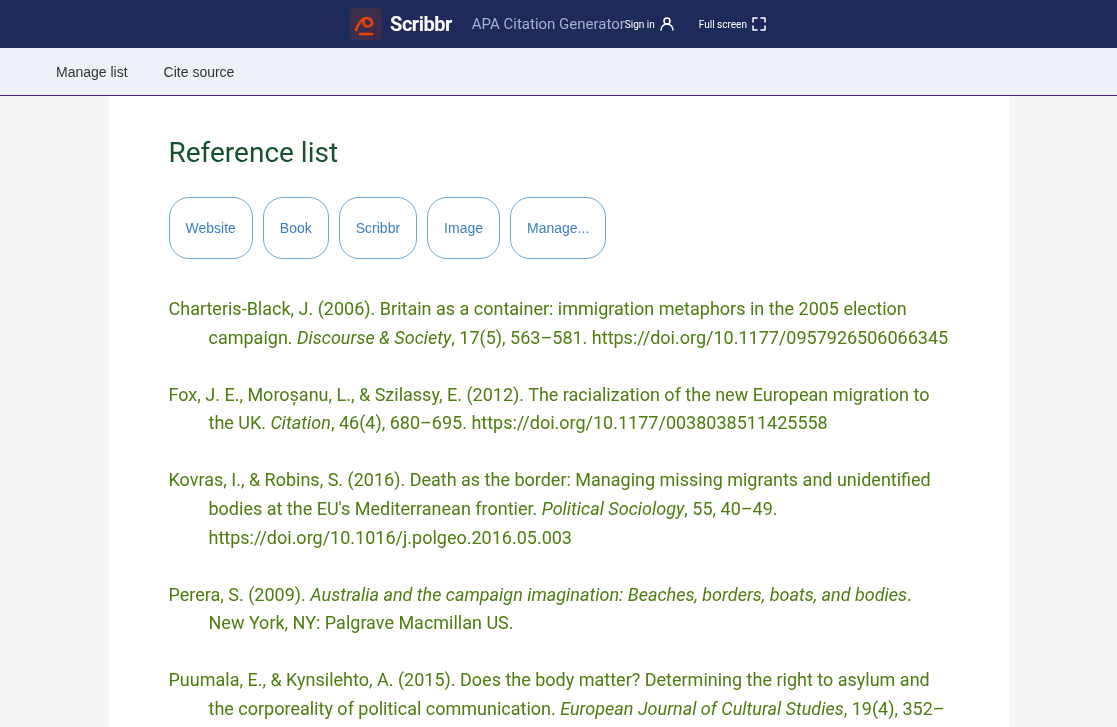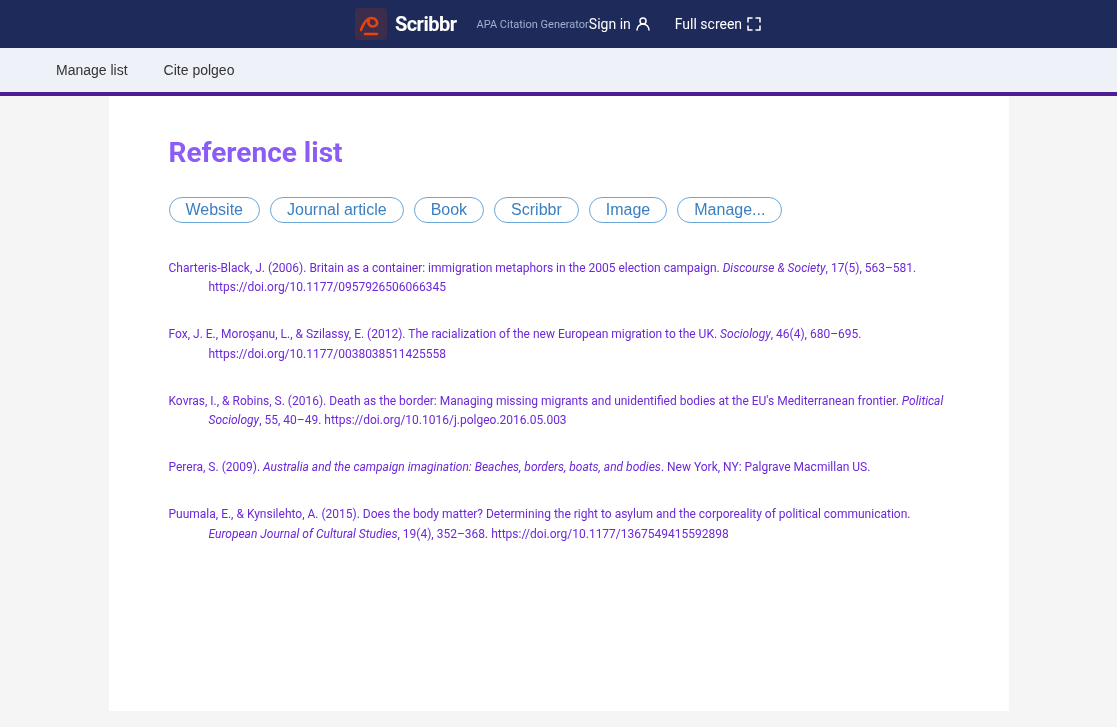--- a/index.html
+++ b/index.html
@@ -43,44 +43,44 @@
 
     .logo-text {
       color: white;
       font-size: 20px;
       font-weight: 700;
       letter-spacing: -0.5px;
     }
 
     .header-subtitle {
       color: #a0b0d0;
-      font-size: 11px;
+      font-size: 15px;
       margin-left: 4px;
     }
 
     .header-right {
       display: flex;
       align-items: center;
       gap: 24px;
     }
 
     .header-link {
       color: white;
-      font-size: 14px;
+      font-size: 10px;
       text-decoration: none;
       display: flex;
       align-items: center;
       gap: 4px;
       cursor: pointer;
     }
 
     
     .toolbar {
       background: #eef1f8;
-      border-bottom: 4px solid #4c1d95;
+      border-bottom: 1px solid #4c1d95;
       padding: 0 40px;
       display: flex;
       align-items: center;
       height: 48px;
       gap: 4px;
     }
 
     .toolbar-btn {
       padding: 6px 16px;
       font-size: 14px;
@@ -98,55 +98,55 @@
     .main {
       max-width: 900px;
       margin: 0 auto;
       padding: 40px 60px;
       background: white;
       min-height: calc(727px - 112px);
     }
 
     .page-title {
       font-size: 28px;
-      font-weight: 700;
-      color: #8b5cf6;
+      font-weight: 400;
+      color: #14532d;
       margin-bottom: 28px;
     }
 
     
     .source-types {
       display: flex;
       gap: 10px;
       margin-bottom: 36px;
       flex-wrap: wrap;
     }
 
     .source-type-btn {
-      padding: 3px 16px;
+      padding: 22px 16px;
       border: 1.5px solid #6ba8d8;
       border-radius: 20px;
       background: white;
       color: #3a7fc1;
-      font-size: 16px;
+      font-size: 14px;
       cursor: pointer;
       transition: background 0.15s;
     }
 
     
     .references {
       display: flex;
       flex-direction: column;
       gap: 28px;
     }
 
     .reference-item {
-      font-size: 12px;
+      font-size: 18px;
       line-height: 1.6;
-      color: #6d28d9;
+      color: #4d7c0f;
       padding-left: 40px;
       text-indent: -40px;
     }
 
     .reference-item em {
       font-style: italic;
     }
   </style>
 </head>
 <body>
@@ -178,37 +178,36 @@
 
       <svg width="16" height="16" viewBox="0 0 16 16" fill="none">
         <path d="M2 6V2h4M10 2h4v4M14 10v4h-4M6 14H2v-4" stroke="white" stroke-width="1.5" stroke-linecap="round" stroke-linejoin="round"></path>
       </svg>
     </span>
   </div>
 </header>
 
 <div class="toolbar">
   <button class="toolbar-btn">Manage list</button>
-  <button class="toolbar-btn">Cite polgeo</button>
+  <button class="toolbar-btn">Cite source</button>
 </div>
 
 <div class="main">
   <h1 class="page-title">Reference list</h1>
 
   <div class="source-types">
 
   <button class="source-type-btn">Website</button>
-      <button class="source-type-btn">Journal article</button>
       <button class="source-type-btn">Book</button>
       <button class="source-type-btn">Scribbr</button>
       <button class="source-type-btn">Image</button>
       <button class="source-type-btn">Manage...</button>
     </div>
 
   <div class="references">
 
   <div class="reference-item"><span>Charteris-Black, J. (2006). Britain as a container: immigration metaphors in the 2005 election campaign. </span><em>Discourse &amp; Society</em><span>, 17(5), 563–581. https://doi.org/10.1177/0957926506066345</span></div>
-      <div class="reference-item"><span>Fox, J. E., Moroșanu, L., &amp; Szilassy, E. (2012). The racialization of the new European migration to the UK. </span><em>Sociology</em><span>, 46(4), 680–695. https://doi.org/10.1177/0038038511425558</span></div>
+      <div class="reference-item"><span>Fox, J. E., Moroșanu, L., &amp; Szilassy, E. (2012). The racialization of the new European migration to the UK. </span><em>Citation</em><span>, 46(4), 680–695. https://doi.org/10.1177/0038038511425558</span></div>
       <div class="reference-item"><span>Kovras, I., &amp; Robins, S. (2016). Death as the border: Managing missing migrants and unidentified bodies at the EU's Mediterranean frontier. </span><em>Political Sociology</em><span>, 55, 40–49. https://doi.org/10.1016/j.polgeo.2016.05.003</span></div>
       <div class="reference-item"><span>Perera, S. (2009). </span><em>Australia and the campaign imagination: Beaches, borders, boats, and bodies</em><span>. New York, NY: Palgrave Macmillan US.</span></div>
       <div class="reference-item"><span>Puumala, E., &amp; Kynsilehto, A. (2015). Does the body matter? Determining the right to asylum and the corporeality of political communication. </span><em>European Journal of Cultural Studies</em><span>, 19(4), 352–368. https://doi.org/10.1177/1367549415592898</span></div>
     </div>
 </div>
 
 </body></html>

